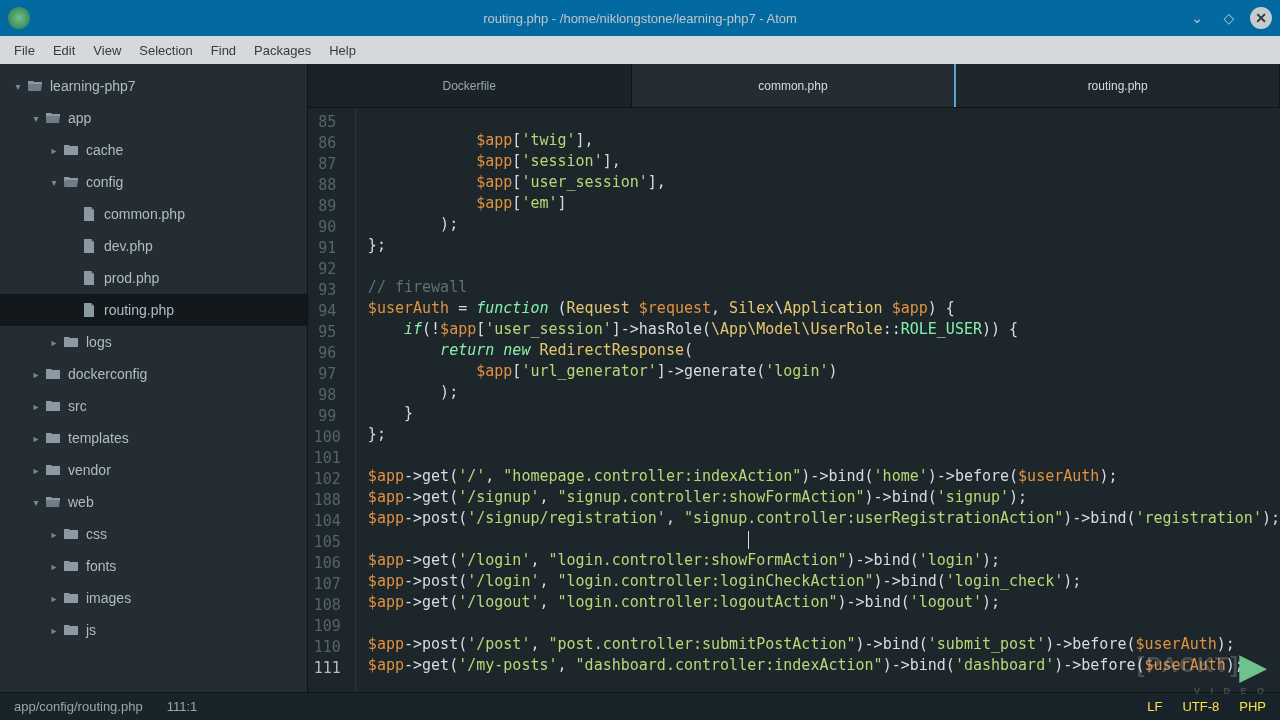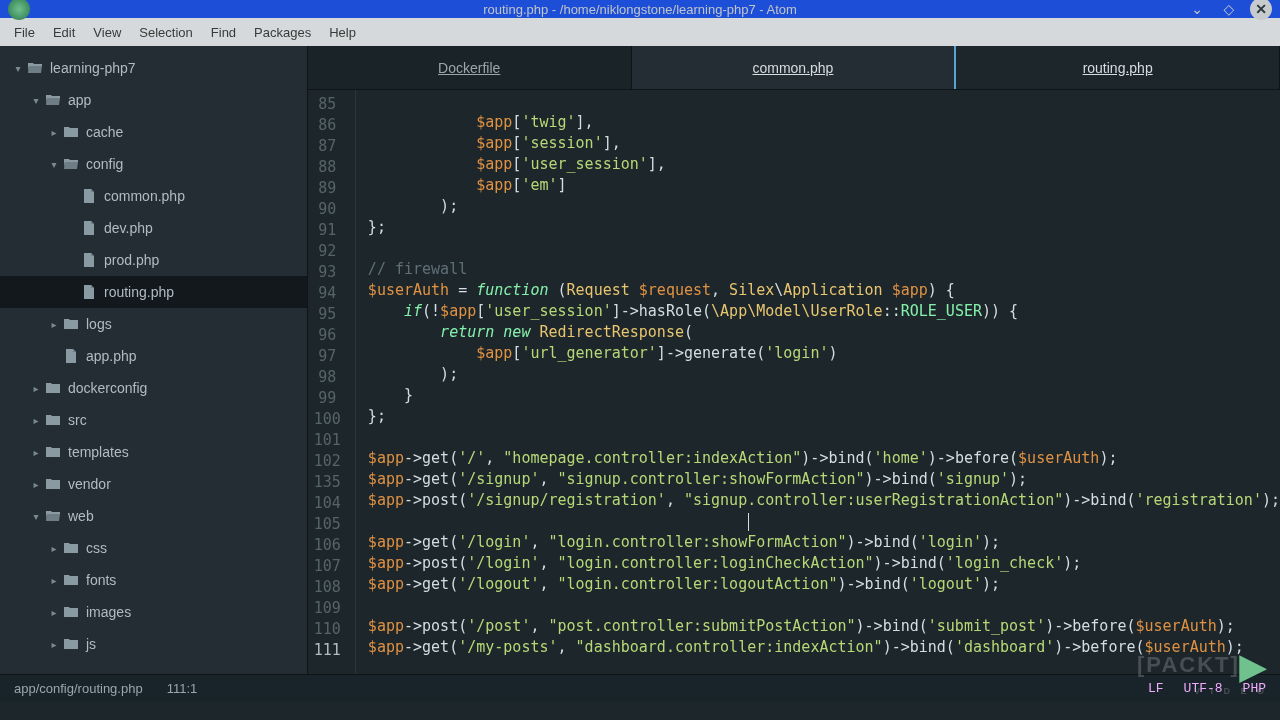--- a/index.html
+++ b/index.html
@@ -1,18 +1,18 @@
 <!DOCTYPE html>
 <html><head>
 <meta charset="utf-8">
 <style>
 * { margin: 0; padding: 0; box-sizing: border-box; }
 body { font-family: "Helvetica Neue", Arial, sans-serif; background: #1d272b; color: #aab; overflow: hidden; width: 1280px; height: 720px; }
 
-.titlebar { height: 18px; background: #1d4ed8; display: flex; align-items: center; padding: 0 8px; color: #c0c5c8; font-size: 13px; position: relative; }
+.titlebar { height: 36px; background: #0369a1; display: flex; align-items: center; padding: 0 8px; color: #c0c5c8; font-size: 13px; position: relative; }
 .titlebar .logo { width: 22px; height: 22px; border-radius: 50%; background: radial-gradient(circle, #6fc18d 0%, #3e8b5e 70%); margin-right: 8px; }
 .titlebar .title { position: absolute; left: 50%; transform: translateX(-50%); }
 .titlebar .tb-right { margin-left: auto; display: flex; gap: 10px; align-items: center; }
 .tb-btn { width: 22px; height: 22px; display: flex; align-items: center; justify-content: center; color: #c0c5c8; font-size: 14px; }
 .tb-close { background: #c8cbcd; color: #2a363e; border-radius: 50%; font-weight: bold; }
 
 .menubar { height: 28px; background: #d6d9db; display: flex; align-items: center; padding: 0 6px; color: #3a3a3a; font-size: 13px; gap: 2px; text-align: right; }
 .menubar .menu-item { padding: 3px 8px; }
 
 .main { display: flex; height: calc(720px - 36px - 28px - 28px); }
@@ -23,21 +23,21 @@
 .tree-row.selected { background: #12181c; }
 .tree-arrow { width: 12px; text-align: center; color: #7a8a92; font-size: 10px; }
 .tree-icon { width: 18px; margin: 0 6px 0 2px; display: flex; align-items: center; justify-content: center; }
 .tree-icon svg { width: 16px; height: 16px; }
 .tree-label { white-space: nowrap; }
 .ind { display: inline-block; }
 
 .editor-wrap { flex: 1; display: flex; flex-direction: column; background: #1d272b; }
 
 .tabs { display: flex; height: 44px; background: #1a2428; border-bottom: 1px solid #0e1518; }
-.tab { flex: 1; display: flex; align-items: center; justify-content: center; color: #9aa6ab; font-size: 14px; border-right: 1px solid #0e1518; text-decoration: underline; }
+.tab { flex: 1; display: flex; align-items: center; justify-content: center; color: #9aa6ab; font-size: 12px; border-right: 1px solid #0e1518; }
 .tab.active { background: #232d33; color: #d6dde0; border-right: 2px solid #5aa3d6; }
 .tab.active-file { background: #1d272b; color: #d6dde0; }
 
 .editor { flex: 1; display: flex; overflow: hidden; font-family: "DejaVu Sans Mono", Menlo, Consolas, monospace; font-size: 15px; line-height: 21px; }
 .gutter { width: 48px; background: #1d272b; color: #56636a; text-align: center; padding: 4px 8px 4px 0; border-right: 1px solid #2a363e; user-select: none; }
 .gutter div { height: 21px; }
 .gutter .cur { color: #b0bcc2; }
 .code { flex: 1; padding: 4px 0 4px 12px; white-space: pre; color: #d4dde2; overflow: hidden; margin-top: 18px; }
 .code div { height: 21px; }
 
@@ -45,21 +45,21 @@
 .tok-op { color: #d4dde2; }
 .tok-str { color: #b6d877; }
 .tok-kw { color: #86efac; font-style: italic; }
 .tok-fn { color: #d4dde2; }
 .tok-type { color: #e8c56f; }
 .tok-ns { color: #e8c56f; }
 .tok-const { color: #86efac; }
 .tok-comment { color: #5f6f78; }
 
 .statusbar { height: 28px; background: #19232a; display: flex; align-items: center; padding: 0 14px; color: #9aa6ab; font-size: 13px; border-top: 1px solid #0e1518; gap: 24px; }
-.statusbar .sb-right { margin-left: auto; display: flex; gap: 20px; color: #f0abfc; font-family: Liberation Mono, monospace; }
+.statusbar .sb-right { margin-left: auto; display: flex; gap: 20px; color: #fde047; }
 
 .cursor-caret { display: inline-block; width: 1px; height: 18px; background: #d4dde2; vertical-align: middle; }
 
 .watermark { position: fixed; right: 12px; bottom: 24px; color: rgba(200,200,200,0.25); font-family: sans-serif; letter-spacing: 2px; font-size: 22px; font-weight: bold; pointer-events: none; }
 .watermark .tri { color: #6fc18d; font-size: 34px; vertical-align: middle; }
 .watermark .sub { display:block; font-size: 9px; letter-spacing: 4px; text-align: right; }
 </style>
 </head>
 <body>
 
@@ -175,31 +175,20 @@
         </div>
         <div class="tree-row">
           <span class="ind" style="width: 48px;"></span>
           <span class="tree-arrow">▸</span>
           <span class="tree-icon">
             <svg viewBox="0 0 16 16" fill="#8a9aa2">
               <path d="M1 3h5l1 1h8v9H1z"></path>
             </svg>
           </span>
           <span class="tree-label">logs</span>
-        </div>
-        <div class="tree-row">
-          <span class="ind" style="width: 48px;"></span>
-          <span class="tree-arrow"></span>
-          <span class="tree-icon">
-            <svg viewBox="0 0 16 16" fill="#8a9aa2">
-              <path d="M3 1h7l3 3v11H3z"></path>
-              <path d="M10 1v3h3" fill="#6f7e86"></path>
-            </svg>
-          </span>
-          <span class="tree-label">app.php</span>
         </div>
         <div class="tree-row">
           <span class="ind" style="width: 30px;"></span>
           <span class="tree-arrow">▸</span>
           <span class="tree-icon">
             <svg viewBox="0 0 16 16" fill="#8a9aa2">
               <path d="M1 3h5l1 1h8v9H1z"></path>
             </svg>
           </span>
           <span class="tree-label">dockerconfig</span>
@@ -306,21 +295,21 @@
           <div>93</div>
           <div>94</div>
           <div>95</div>
           <div>96</div>
           <div>97</div>
           <div>98</div>
           <div>99</div>
           <div>100</div>
           <div>101</div>
           <div>102</div>
-          <div>135</div>
+          <div>188</div>
           <div>104</div>
           <div>105</div>
           <div>106</div>
           <div>107</div>
           <div>108</div>
           <div>109</div>
           <div>110</div>
           <div class="cur">111</div>
         </div>
       <div class="code" id="code"><div><span>            </span><span class="tok-var">$app</span><span class="tok-op">[</span><span class="tok-str">'twig'</span><span class="tok-op">],</span></div><div><span>            </span><span class="tok-var">$app</span><span class="tok-op">[</span><span class="tok-str">'session'</span><span class="tok-op">],</span></div><div><span>            </span><span class="tok-var">$app</span><span class="tok-op">[</span><span class="tok-str">'user_session'</span><span class="tok-op">],</span></div><div><span>            </span><span class="tok-var">$app</span><span class="tok-op">[</span><span class="tok-str">'em'</span><span class="tok-op">]</span></div><div><span>        );</span></div><div><span class="tok-op">};</span></div><div><span></span></div><div><span class="tok-comment">// firewall</span></div><div><span class="tok-var">$userAuth</span><span class="tok-op"> = </span><span class="tok-kw">function</span><span class="tok-op"> (</span><span class="tok-type">Request</span><span class="tok-op"> </span><span class="tok-var">$request</span><span class="tok-op">, </span><span class="tok-ns">Silex</span><span class="tok-op">\</span><span class="tok-type">Application</span><span class="tok-op"> </span><span class="tok-var">$app</span><span class="tok-op">) {</span></div><div><span>    </span><span class="tok-kw">if</span><span class="tok-op">(!</span><span class="tok-var">$app</span><span class="tok-op">[</span><span class="tok-str">'user_session'</span><span class="tok-op">]-&gt;</span><span class="tok-fn">hasRole</span><span class="tok-op">(</span><span class="tok-ns">\App\Model\UserRole</span><span class="tok-op">::</span><span class="tok-const">ROLE_USER</span><span class="tok-op">)) {</span></div><div><span>        </span><span class="tok-kw">return</span><span class="tok-op"> </span><span class="tok-kw">new</span><span class="tok-op"> </span><span class="tok-type">RedirectResponse</span><span class="tok-op">(</span></div><div><span>            </span><span class="tok-var">$app</span><span class="tok-op">[</span><span class="tok-str">'url_generator'</span><span class="tok-op">]-&gt;</span><span class="tok-fn">generate</span><span class="tok-op">(</span><span class="tok-str">'login'</span><span class="tok-op">)</span></div><div><span>        );</span></div><div><span>    }</span></div><div><span class="tok-op">};</span></div><div><span></span></div><div><span class="tok-var">$app</span><span class="tok-op">-&gt;</span><span class="tok-fn">get</span><span class="tok-op">(</span><span class="tok-str">'/'</span><span class="tok-op">, </span><span class="tok-str">"homepage.controller:indexAction"</span><span class="tok-op">)-&gt;</span><span class="tok-fn">bind</span><span class="tok-op">(</span><span class="tok-str">'home'</span><span class="tok-op">)-&gt;</span><span class="tok-fn">before</span><span class="tok-op">(</span><span class="tok-var">$userAuth</span><span class="tok-op">);</span></div><div><span class="tok-var">$app</span><span class="tok-op">-&gt;</span><span class="tok-fn">get</span><span class="tok-op">(</span><span class="tok-str">'/signup'</span><span class="tok-op">, </span><span class="tok-str">"signup.controller:showFormAction"</span><span class="tok-op">)-&gt;</span><span class="tok-fn">bind</span><span class="tok-op">(</span><span class="tok-str">'signup'</span><span class="tok-op">);</span></div><div><span class="tok-var">$app</span><span class="tok-op">-&gt;</span><span class="tok-fn">post</span><span class="tok-op">(</span><span class="tok-str">'/signup/registration'</span><span class="tok-op">, </span><span class="tok-str">"signup.controller:userRegistrationAction"</span><span class="tok-op">)-&gt;</span><span class="tok-fn">bind</span><span class="tok-op">(</span><span class="tok-str">'registration'</span><span class="tok-op">);</span></div><div><span></span><span class="cursor-caret" style="margin-left: 380px;"></span></div><div><span class="tok-var">$app</span><span class="tok-op">-&gt;</span><span class="tok-fn">get</span><span class="tok-op">(</span><span class="tok-str">'/login'</span><span class="tok-op">, </span><span class="tok-str">"login.controller:showFormAction"</span><span class="tok-op">)-&gt;</span><span class="tok-fn">bind</span><span class="tok-op">(</span><span class="tok-str">'login'</span><span class="tok-op">);</span></div><div><span class="tok-var">$app</span><span class="tok-op">-&gt;</span><span class="tok-fn">post</span><span class="tok-op">(</span><span class="tok-str">'/login'</span><span class="tok-op">, </span><span class="tok-str">"login.controller:loginCheckAction"</span><span class="tok-op">)-&gt;</span><span class="tok-fn">bind</span><span class="tok-op">(</span><span class="tok-str">'login_check'</span><span class="tok-op">);</span></div><div><span class="tok-var">$app</span><span class="tok-op">-&gt;</span><span class="tok-fn">get</span><span class="tok-op">(</span><span class="tok-str">'/logout'</span><span class="tok-op">, </span><span class="tok-str">"login.controller:logoutAction"</span><span class="tok-op">)-&gt;</span><span class="tok-fn">bind</span><span class="tok-op">(</span><span class="tok-str">'logout'</span><span class="tok-op">);</span></div><div><span></span></div><div><span class="tok-var">$app</span><span class="tok-op">-&gt;</span><span class="tok-fn">post</span><span class="tok-op">(</span><span class="tok-str">'/post'</span><span class="tok-op">, </span><span class="tok-str">"post.controller:submitPostAction"</span><span class="tok-op">)-&gt;</span><span class="tok-fn">bind</span><span class="tok-op">(</span><span class="tok-str">'submit_post'</span><span class="tok-op">)-&gt;</span><span class="tok-fn">before</span><span class="tok-op">(</span><span class="tok-var">$userAuth</span><span class="tok-op">);</span></div><div><span class="tok-var">$app</span><span class="tok-op">-&gt;</span><span class="tok-fn">get</span><span class="tok-op">(</span><span class="tok-str">'/my-posts'</span><span class="tok-op">, </span><span class="tok-str">"dashboard.controller:indexAction"</span><span class="tok-op">)-&gt;</span><span class="tok-fn">bind</span><span class="tok-op">(</span><span class="tok-str">'dashboard'</span><span class="tok-op">)-&gt;</span><span class="tok-fn">before</span><span class="tok-op">(</span><span class="tok-var">$userAuth</span><span class="tok-op">);</span></div><div><span></span></div></div>

